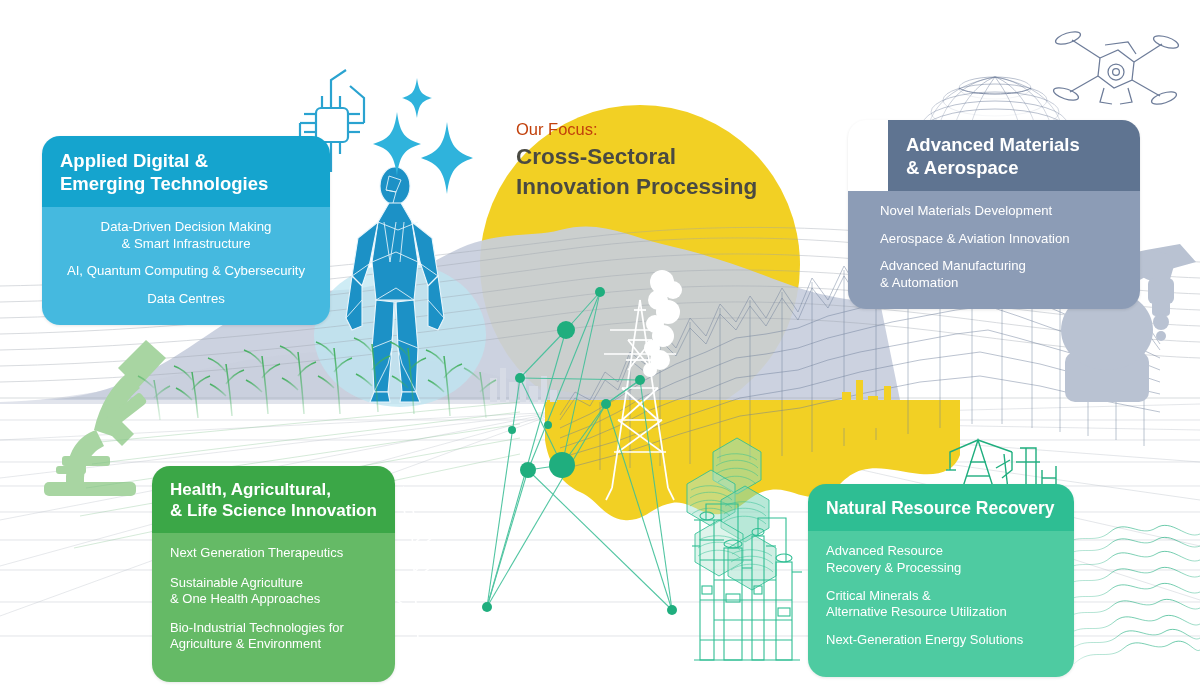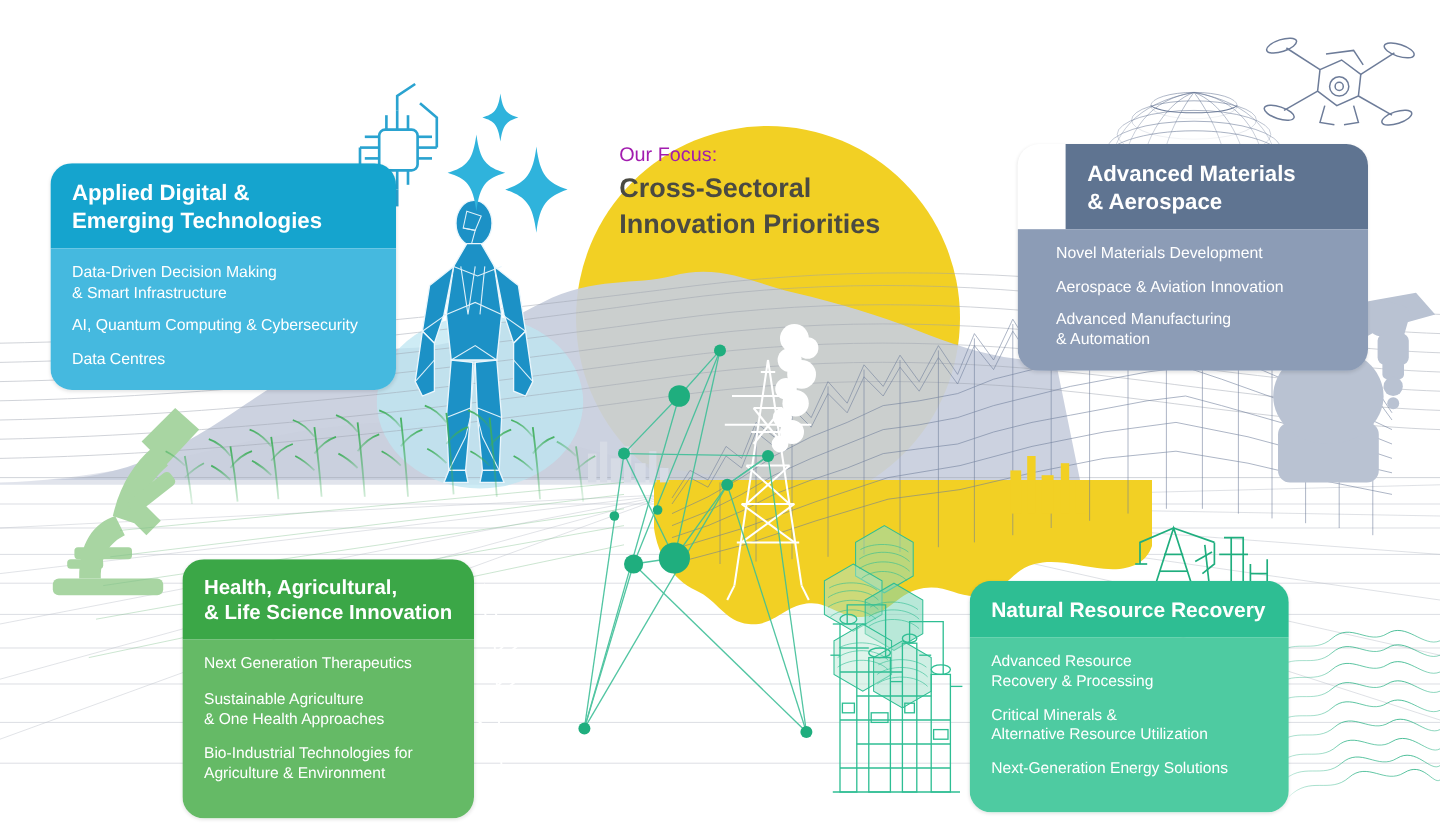--- a/index.html
+++ b/index.html
@@ -11,42 +11,42 @@
   
   .card{position:absolute;border-radius:18px;overflow:hidden;box-shadow:0 1px 3px rgba(0,0,0,.10);}
   .card .hdr{padding:14px 18px 12px 18px;color:#fff;font-weight:bold;line-height:1.22;}
   .card .bdy{padding:12px 18px 16px 18px;}
   .card .bdy .it{color:#fff;line-height:1.25;margin-bottom:11px;}
   .card .bdy .it:last-child{margin-bottom:2px;}
 
   
   #card-digital{left:42px;top:136px;width:288px;}
   #card-digital .hdr{background:#15A4CE;font-size:18.5px;}
-  #card-digital .bdy{background:#45B9DF;font-size:13.2px;}
+  #card-digital .bdy{background:#45B9DF;font-size:13.2px;text-align:center;}
 
   
   #card-materials{left:848px;top:120px;width:292px;}
   #card-materials .hdr{background:#5F7491;font-size:18.5px;margin-left:40px;}
   #card-materials .bdy{background:#8C9CB6;font-size:13.2px;padding-left:32px;}
 
   
   #card-health{left:152px;top:466px;width:243px;}
   #card-health .hdr{background:#3BA747;font-size:17px;}
   #card-health .bdy{background:#65BA66;font-size:13px;}
   #card-health .bdy .it{margin-bottom:13px;}
 
   
   #card-resource{left:808px;top:484px;width:266px;}
   #card-resource .hdr{background:#2EBE93;font-size:17.5px;}
   #card-resource .bdy{background:#4ECBA1;font-size:13px;}
   #card-resource .bdy .it{margin-bottom:12px;}
 
   
   #focus{position:absolute;left:516px;top:119px;width:265px;}
-  #focus .pre{font-size:16.5px;color:#a21caf;line-height:1.3;margin-bottom:2px;}
+  #focus .pre{font-size:16.5px;color:#c2410c;line-height:1.3;margin-bottom:2px;}
   #focus .big{font-size:22.5px;font-weight:bold;color:#4a4a42;line-height:1.30;}
 </style>
 </head>
 <body>
 
 <div id="stage">
 
   <svg class="layer" viewBox="0 0 1200 693">
     <defs>
       <clipPath id="clipYellowSun">
@@ -566,21 +566,21 @@
         <path d="M1152,532 L1152,650"></path>
       <path d="M1170,546 L1170,648"></path>
         <path d="M1188,538 L1188,648"></path>
     </g>
 
   </svg>
 
   <div id="focus">
     <div class="pre">Our Focus:</div>
     <div class="big">Cross-Sectoral</div>
-    <div class="big">Innovation Priorities</div>
+    <div class="big">Innovation Processing</div>
   </div>
 
   <div class="card" id="card-digital">
     <div class="hdr">
       <div>Applied Digital &amp;</div>
       <div>Emerging Technologies</div>
     </div>
     <div class="bdy">
       <div class="it">Data-Driven Decision Making<br>&amp; Smart Infrastructure</div>
       <div class="it">AI, Quantum Computing &amp; Cybersecurity</div>

